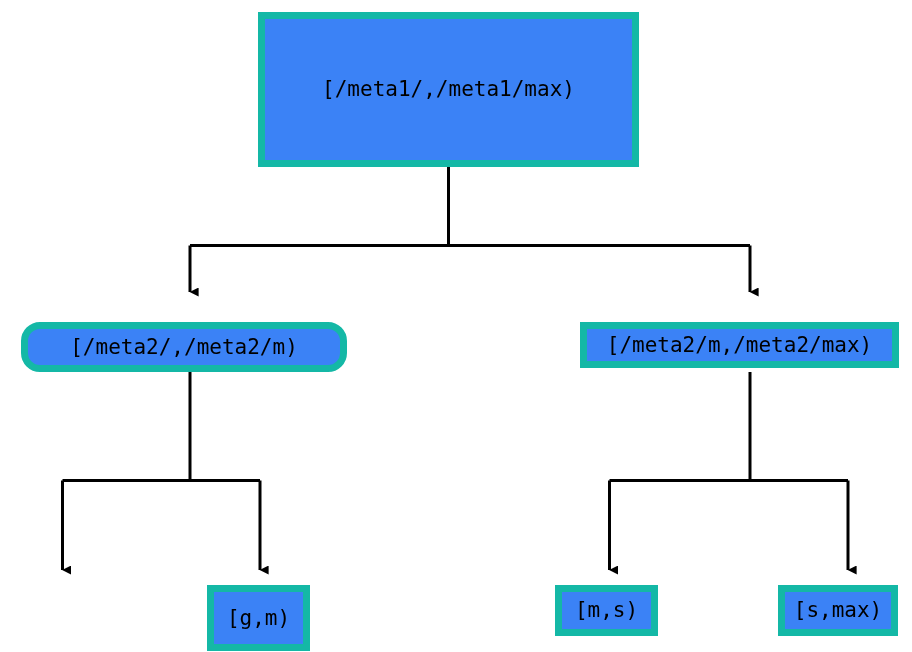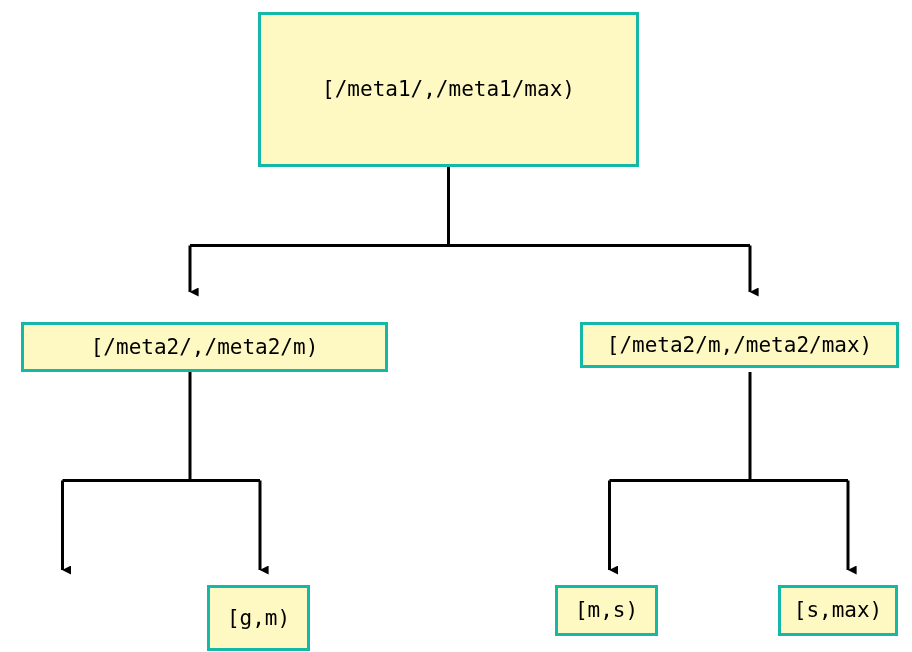--- a/index.html
+++ b/index.html
@@ -19,22 +19,22 @@
     position: absolute;
     left: 0;
     top: 0;
     width: 912px;
     height: 652px;
     pointer-events: none;
   }
   .node {
     position: absolute;
     box-sizing: border-box;
-    border: 3px solid #14b8a6;
-    background: #fef9c3;
+    border: 7px solid #14b8a6;
+    background: #3b82f6;
     display: flex;
     align-items: center;
     justify-content: center;
     color: #000000;
     white-space: nowrap;
   }
   .node-label {
     font-family: "DejaVu Sans Mono", "Liberation Mono", monospace;
     font-size: 21px;
     line-height: 1;
@@ -45,22 +45,23 @@
   #node-root {
     left: 258px;
     top: 12px;
     width: 381px;
     height: 155px;
   }
   
   #node-mid-left {
     left: 21px;
     top: 322px;
-    width: 367px;
+    width: 326px;
     height: 50px;
+    border-radius: 19px;
   }
   #node-mid-right {
     left: 580px;
     top: 322px;
     width: 319px;
     height: 46px;
   }
   
   #node-leaf-0 {
     left: 7px;

